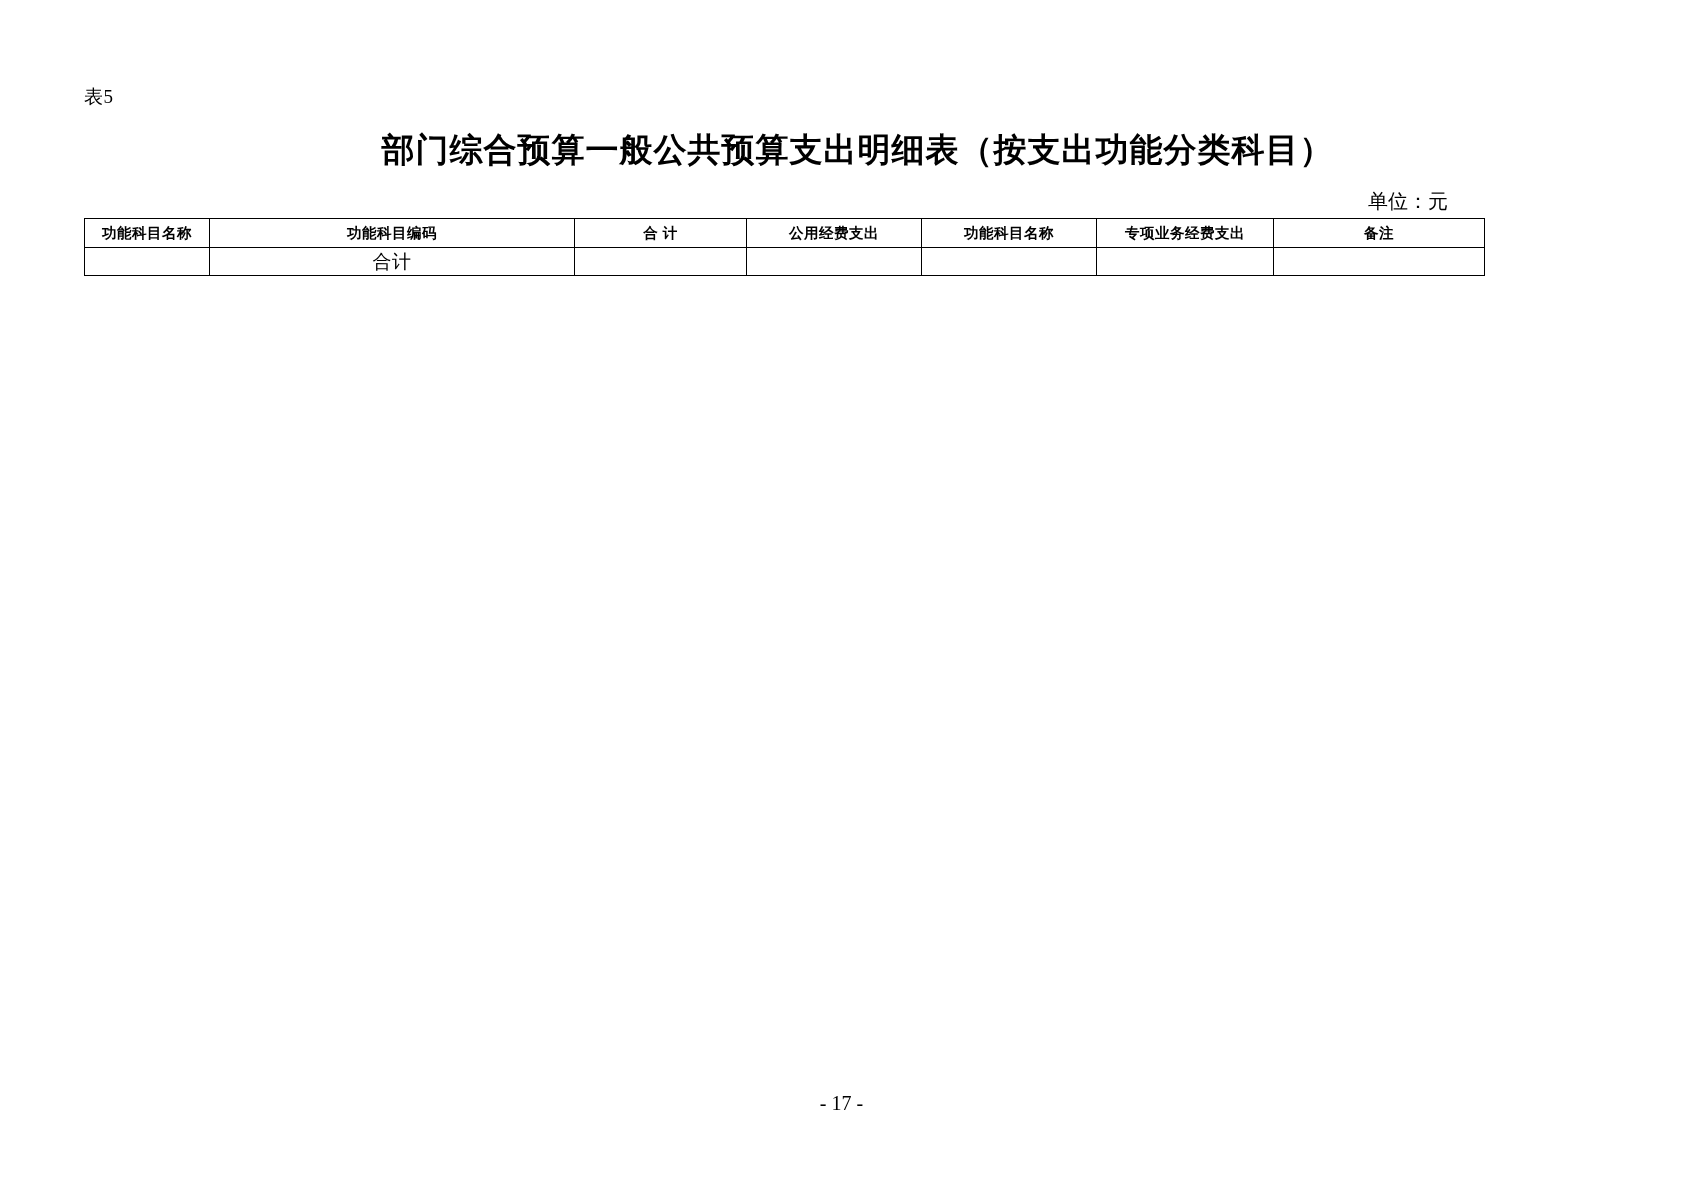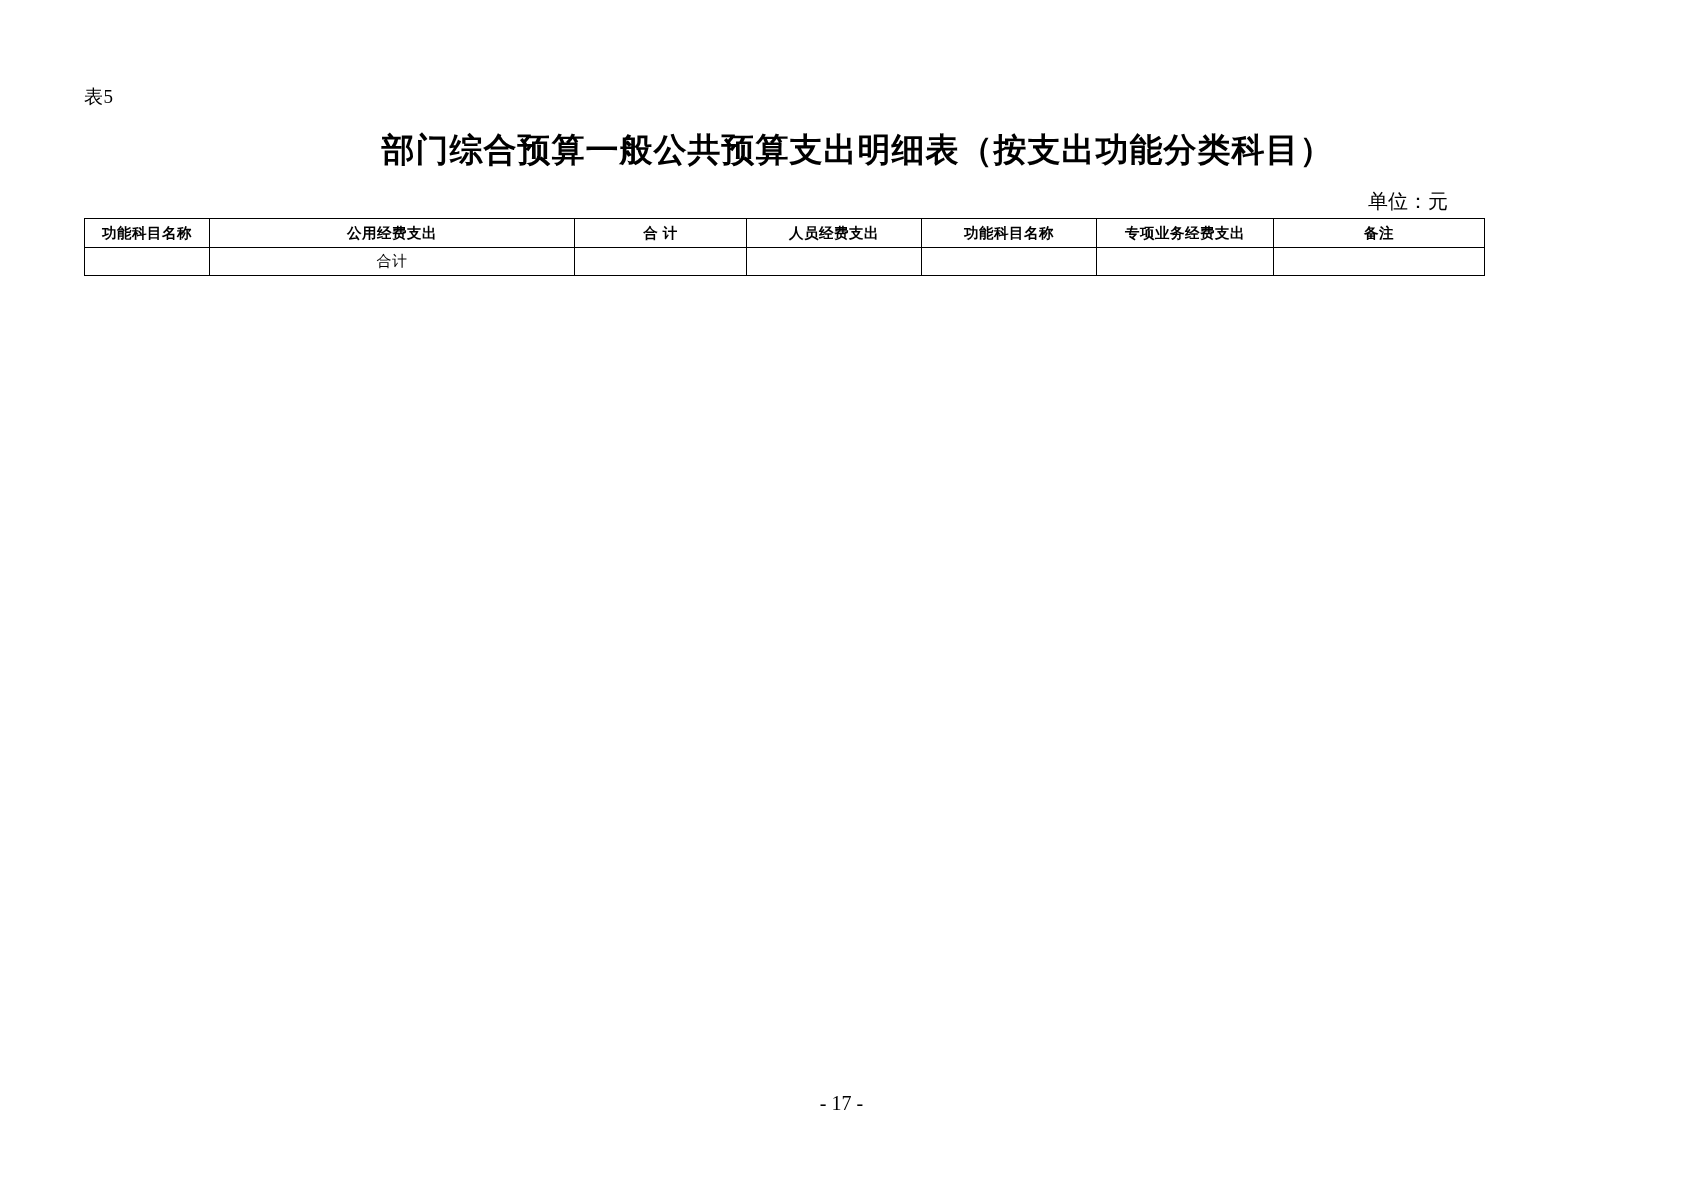--- a/index.html
+++ b/index.html
@@ -68,21 +68,21 @@
     font-family: "Liberation Sans", sans-serif;
     padding: 0;
     letter-spacing: 0.5px;
   }
   .budget-table td.body-cell {
     height: 27px;
     font-weight: normal;
   }
   .budget-table td.total-label {
     font-weight: normal;
-    font-size: 15px;
+    font-size: 19px;
     font-family: "Liberation Sans", sans-serif;
   }
   .col-code   { width: 125px; }
   .col-name   { width: 365px; }
   .col-total  { width: 172px; }
   .col-person { width: 175px; }
   .col-public { width: 175px; }
   .col-special{ width: 177px; }
   .col-remark { width: 211px; }
   .page-number {
@@ -112,23 +112,23 @@
       <col class="col-name">
       <col class="col-total">
       <col class="col-person">
       <col class="col-public">
       <col class="col-special">
       <col class="col-remark">
     </colgroup>
     <thead>
       <tr>
         <th>功能科目名称</th>
+        <th>功能科目编码</th>
+        <th>合  计</th>
         <th>公用经费支出</th>
-        <th>合  计</th>
-        <th>人员经费支出</th>
         <th>功能科目名称</th>
         <th>专项业务经费支出</th>
         <th>备注</th>
       </tr>
     </thead>
     <tbody>
       <tr>
         <td class="body-cell"></td>
         <td class="body-cell total-label">合计</td>
         <td class="body-cell"></td>

